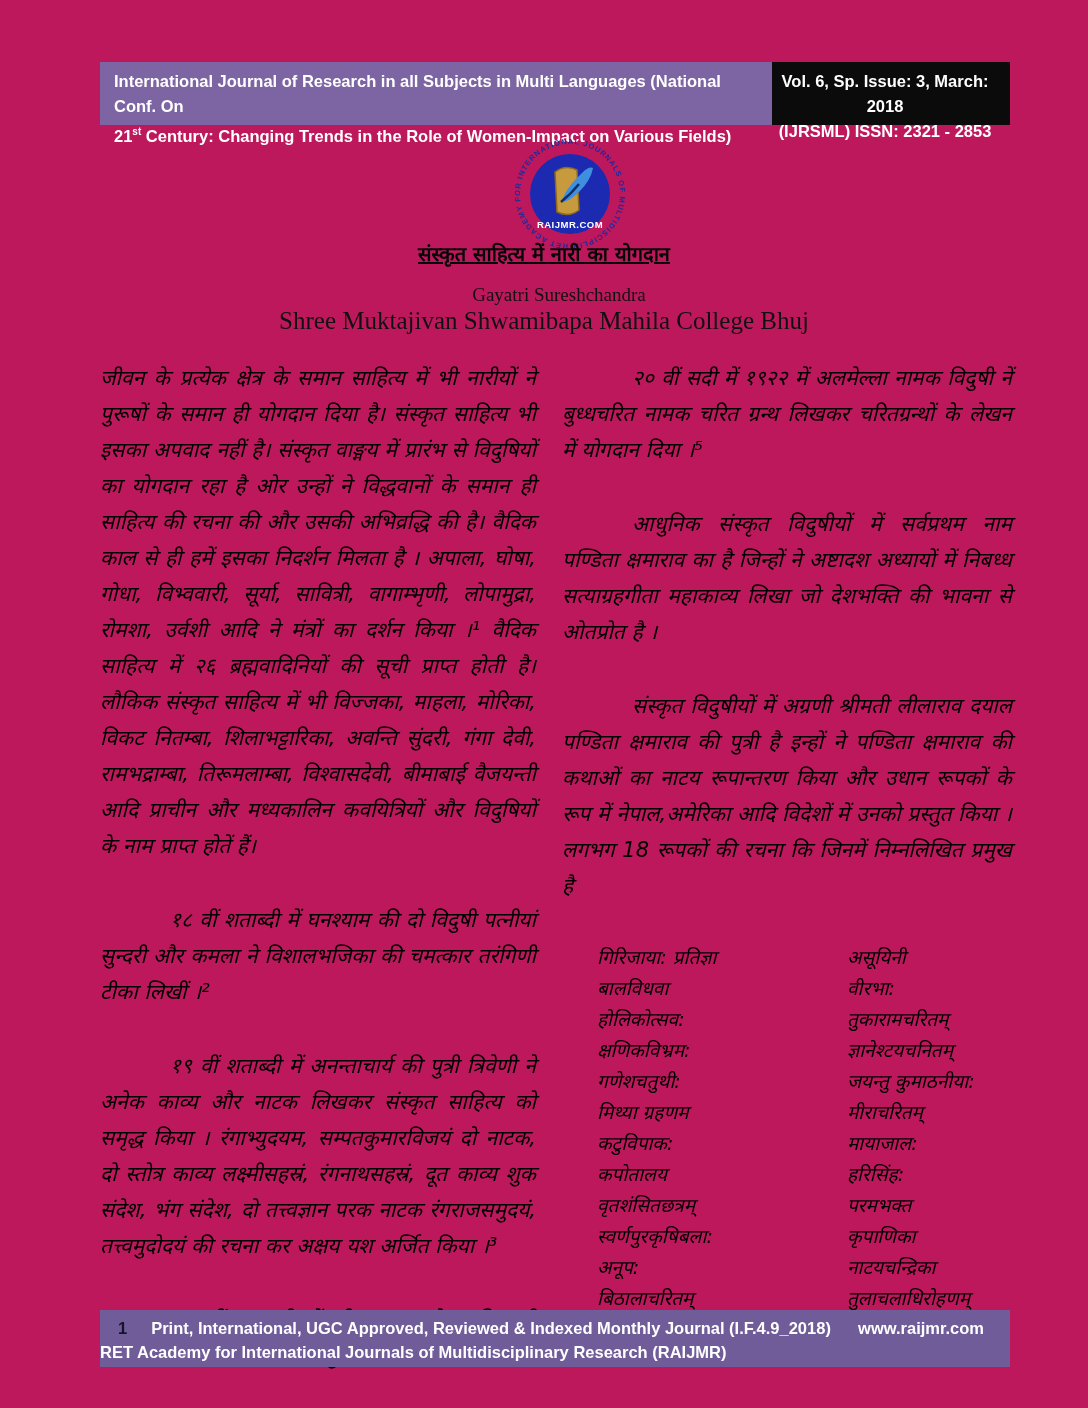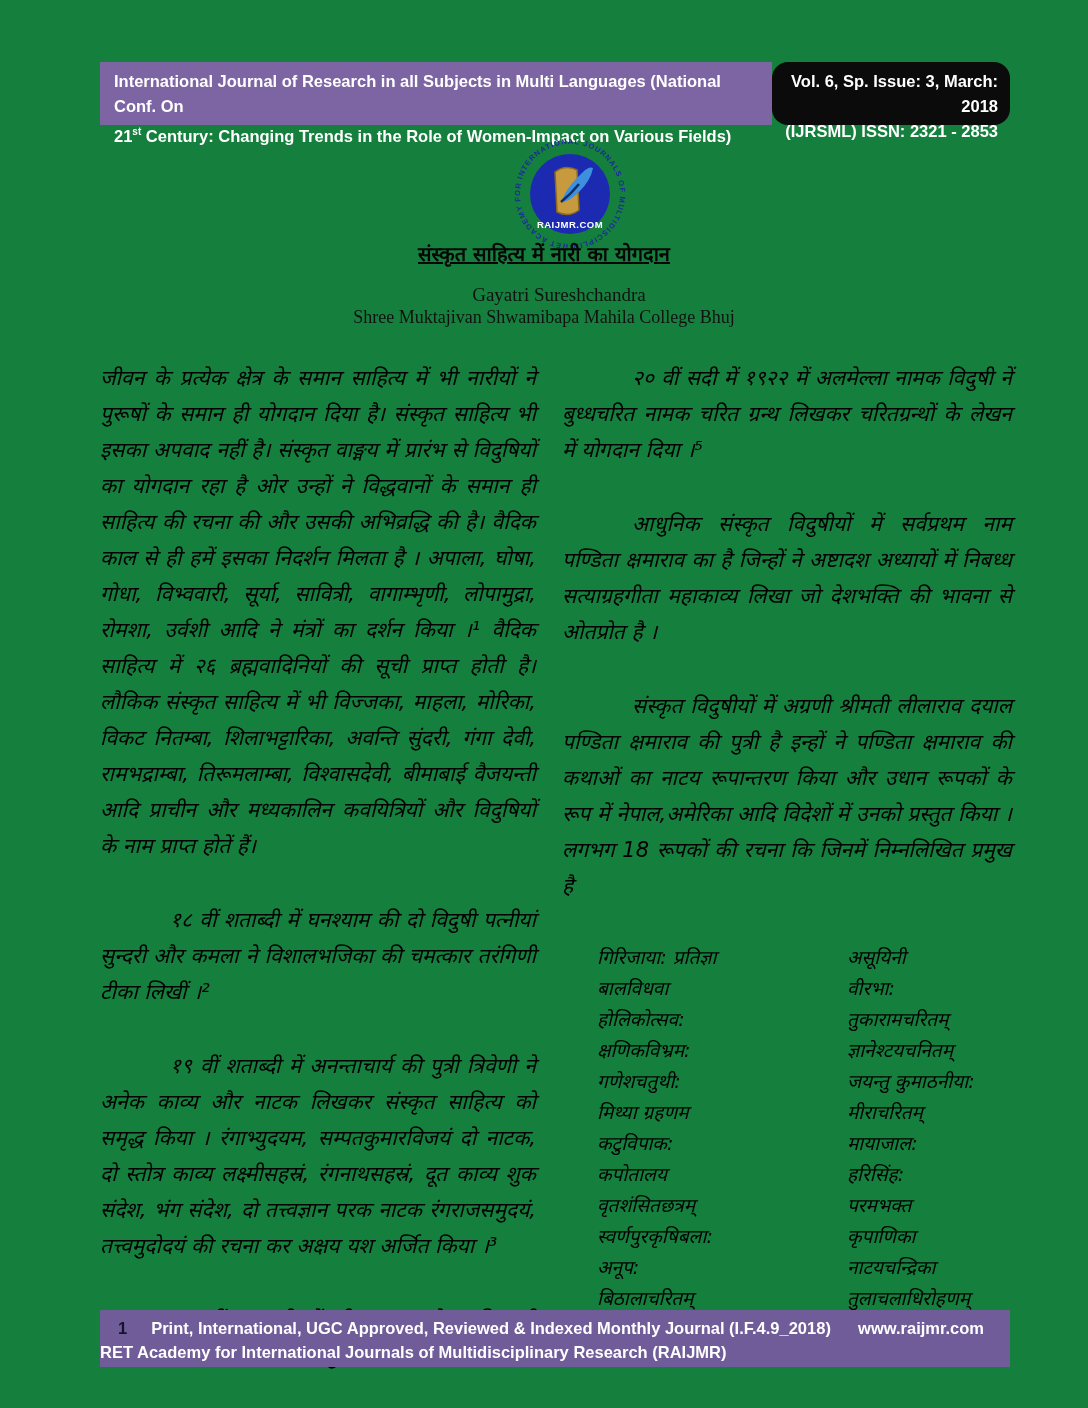--- a/index.html
+++ b/index.html
@@ -1,59 +1,59 @@
 <!DOCTYPE html>
 <html><head>
 <meta charset="utf-8">
 <style>
   html,body{margin:0;padding:0;}
   .page{
     position:relative;
     width:1088px;height:1408px;
-    background:#15803d;
+    background:#be185d;
     overflow:hidden;
     font-family:"Liberation Sans",sans-serif;
   }
   
   .header-band{
     position:absolute;left:100px;top:62px;width:910px;height:63px;
     display:flex;
   }
   .header-left{
     background:#7d64a3;color:#ffffff;
     width:672px;box-sizing:border-box;
     padding:7px 6px 0 14px;
     font-weight:bold;font-size:16.5px;line-height:25px;
   }
   .header-left sup{font-size:10px;}
   .header-right{
     background:#0b0b0b;color:#ffffff;
     flex:1;box-sizing:border-box;
     padding:7px 12px 0 0;
-    text-align:right;
-    font-weight:bold;font-size:16.5px;line-height:25px;border-radius:16px;
+    text-align:center;
+    font-weight:bold;font-size:16.5px;line-height:25px;
   }
   
   .logo{position:absolute;left:505px;top:136px;width:130px;height:112px;}
   
   .title{
     position:absolute;left:0;top:240px;width:100%;
     text-align:center;font-weight:bold;font-size:20px;color:#060606;
     font-family:"DejaVu Sans",sans-serif;
     text-decoration:underline;
   }
   .author{
     position:absolute;left:0;top:284px;width:100%;
     text-align:center;font-size:19px;color:#111;
     font-family:"Liberation Serif",serif;
     margin-left:15px;
   }
   .affil{
     position:absolute;left:0;top:307px;width:100%;
-    text-align:center;font-size:18px;color:#111;
+    text-align:center;font-size:25px;color:#111;
     font-family:"Liberation Serif",serif;
   }
   
   .body-wrap{
     position:absolute;left:100px;top:360px;width:912px;
     display:flex;gap:26px;color:#000;
   }
   .col{font-family:"DejaVu Sans",sans-serif;font-style:italic;
        font-size:21px;line-height:36px;text-align:justify;}
   .col-left{width:436px;}

